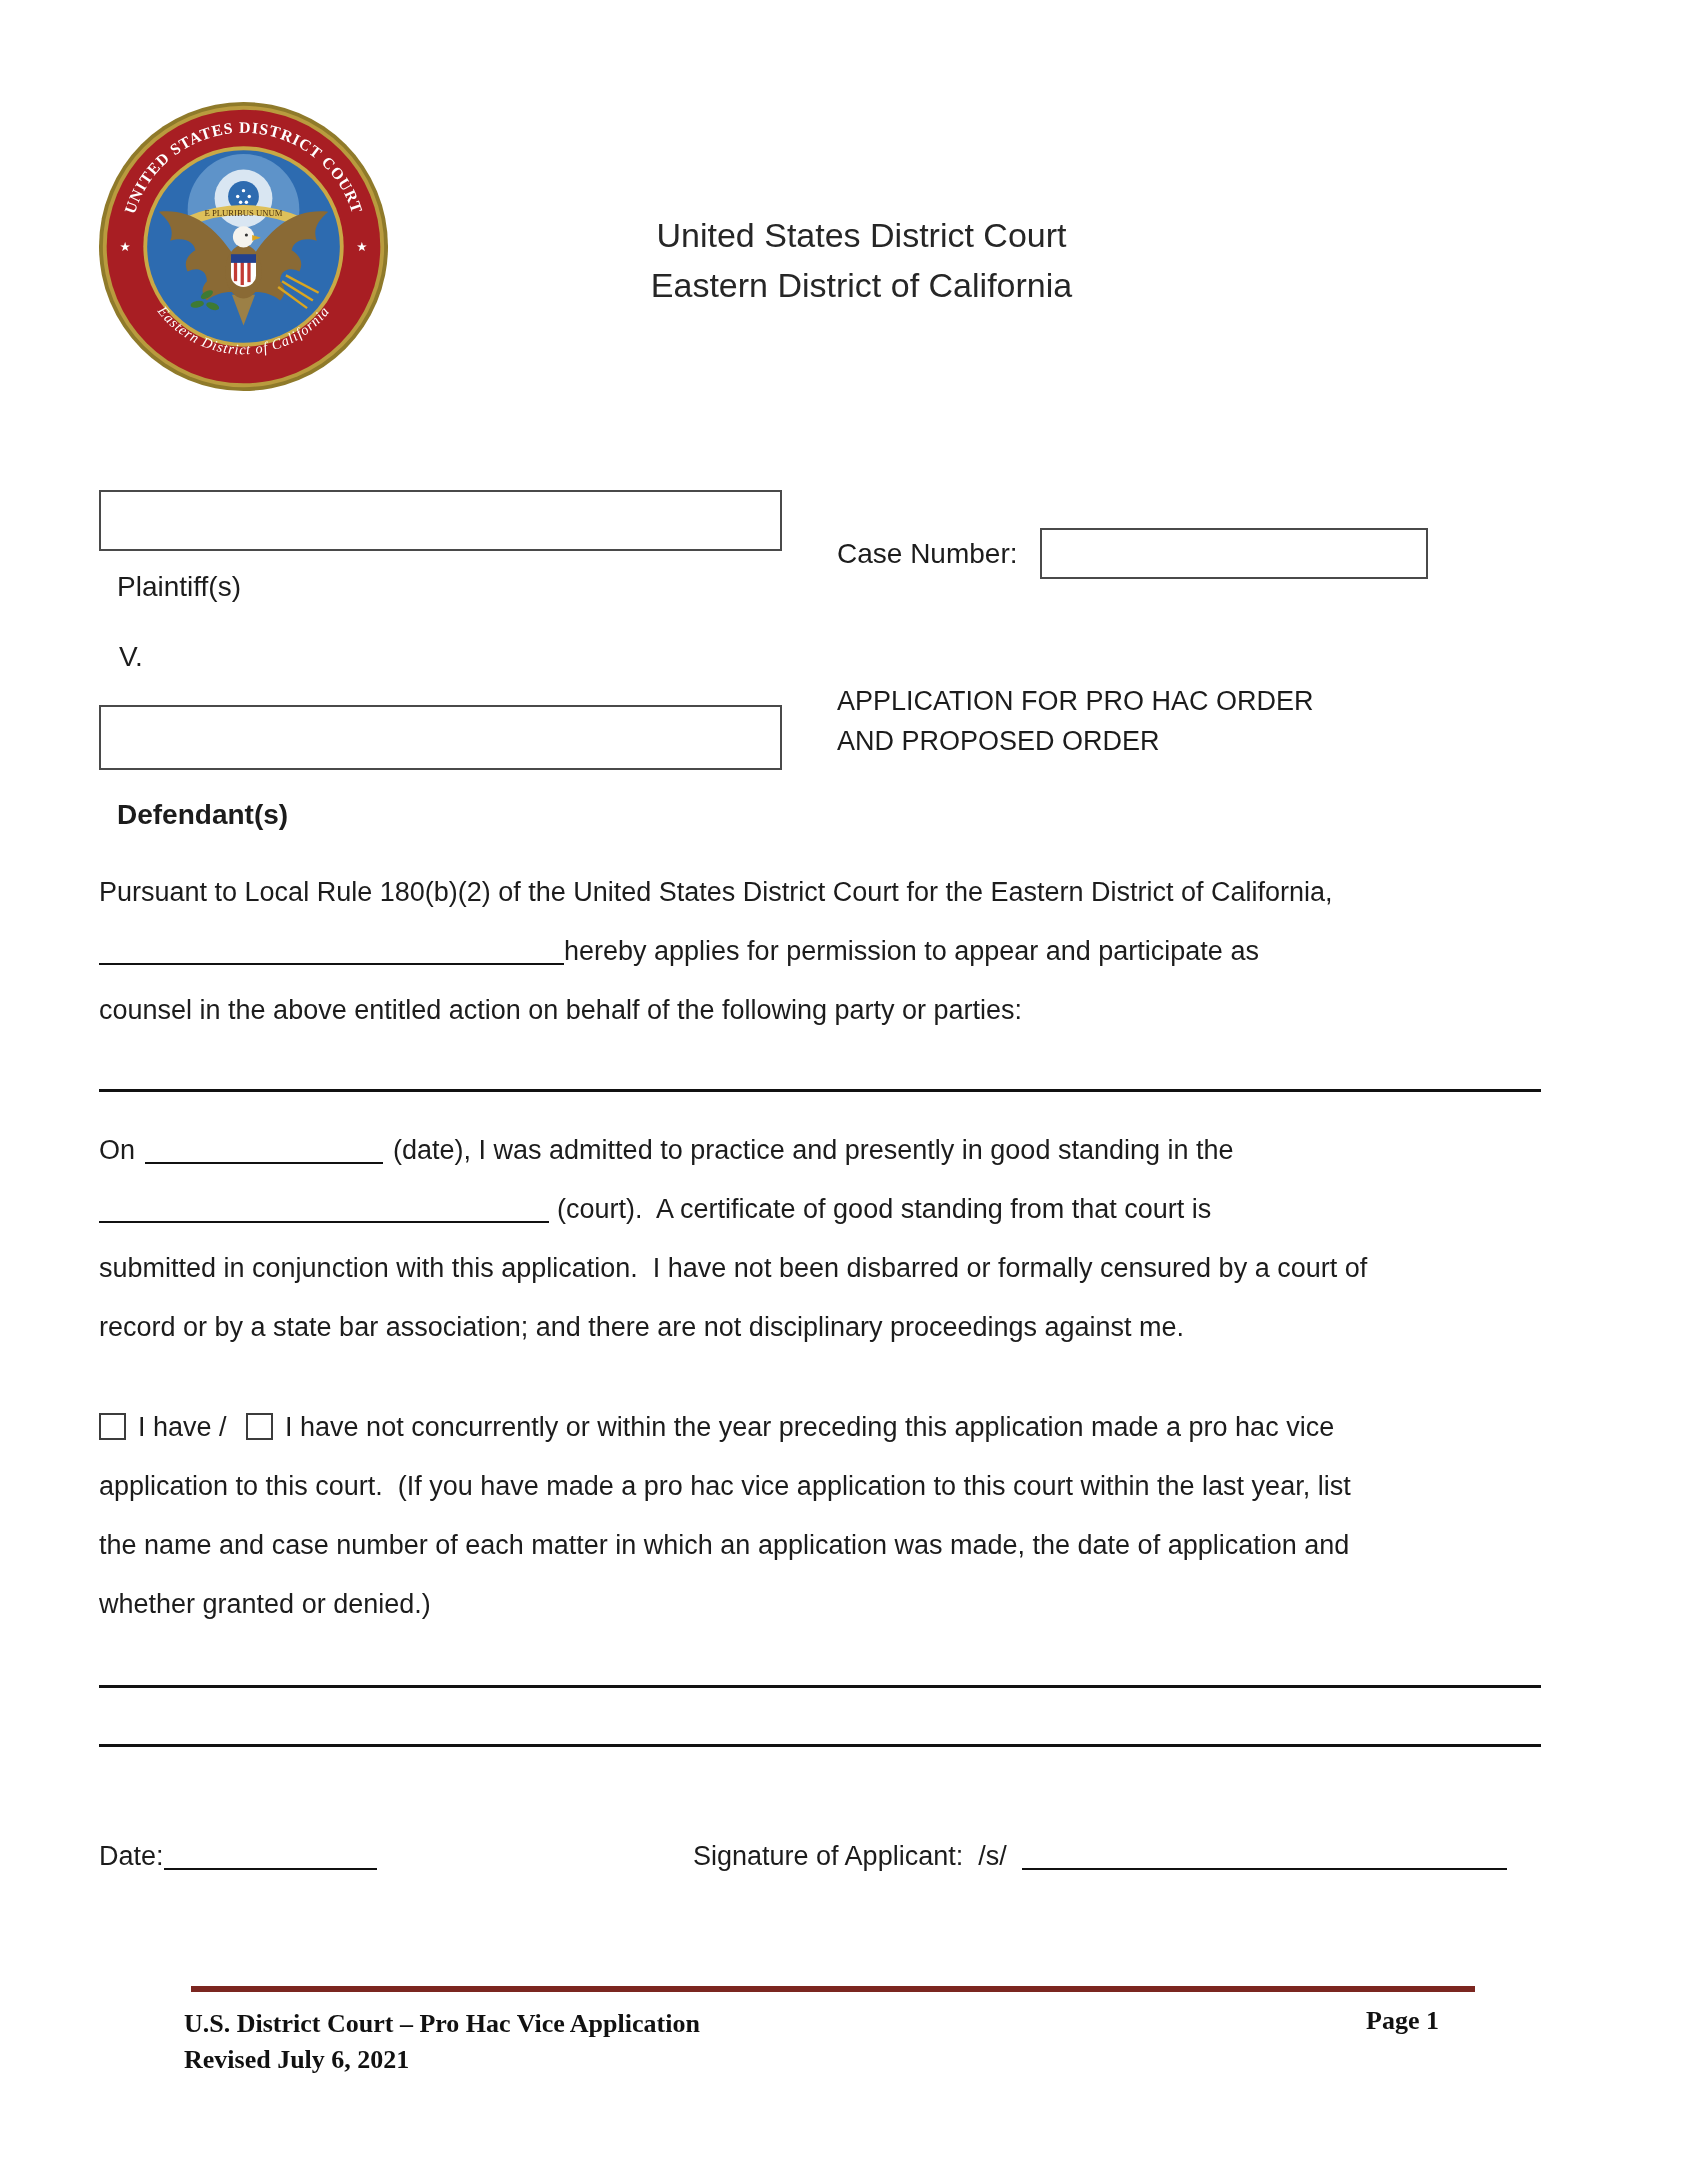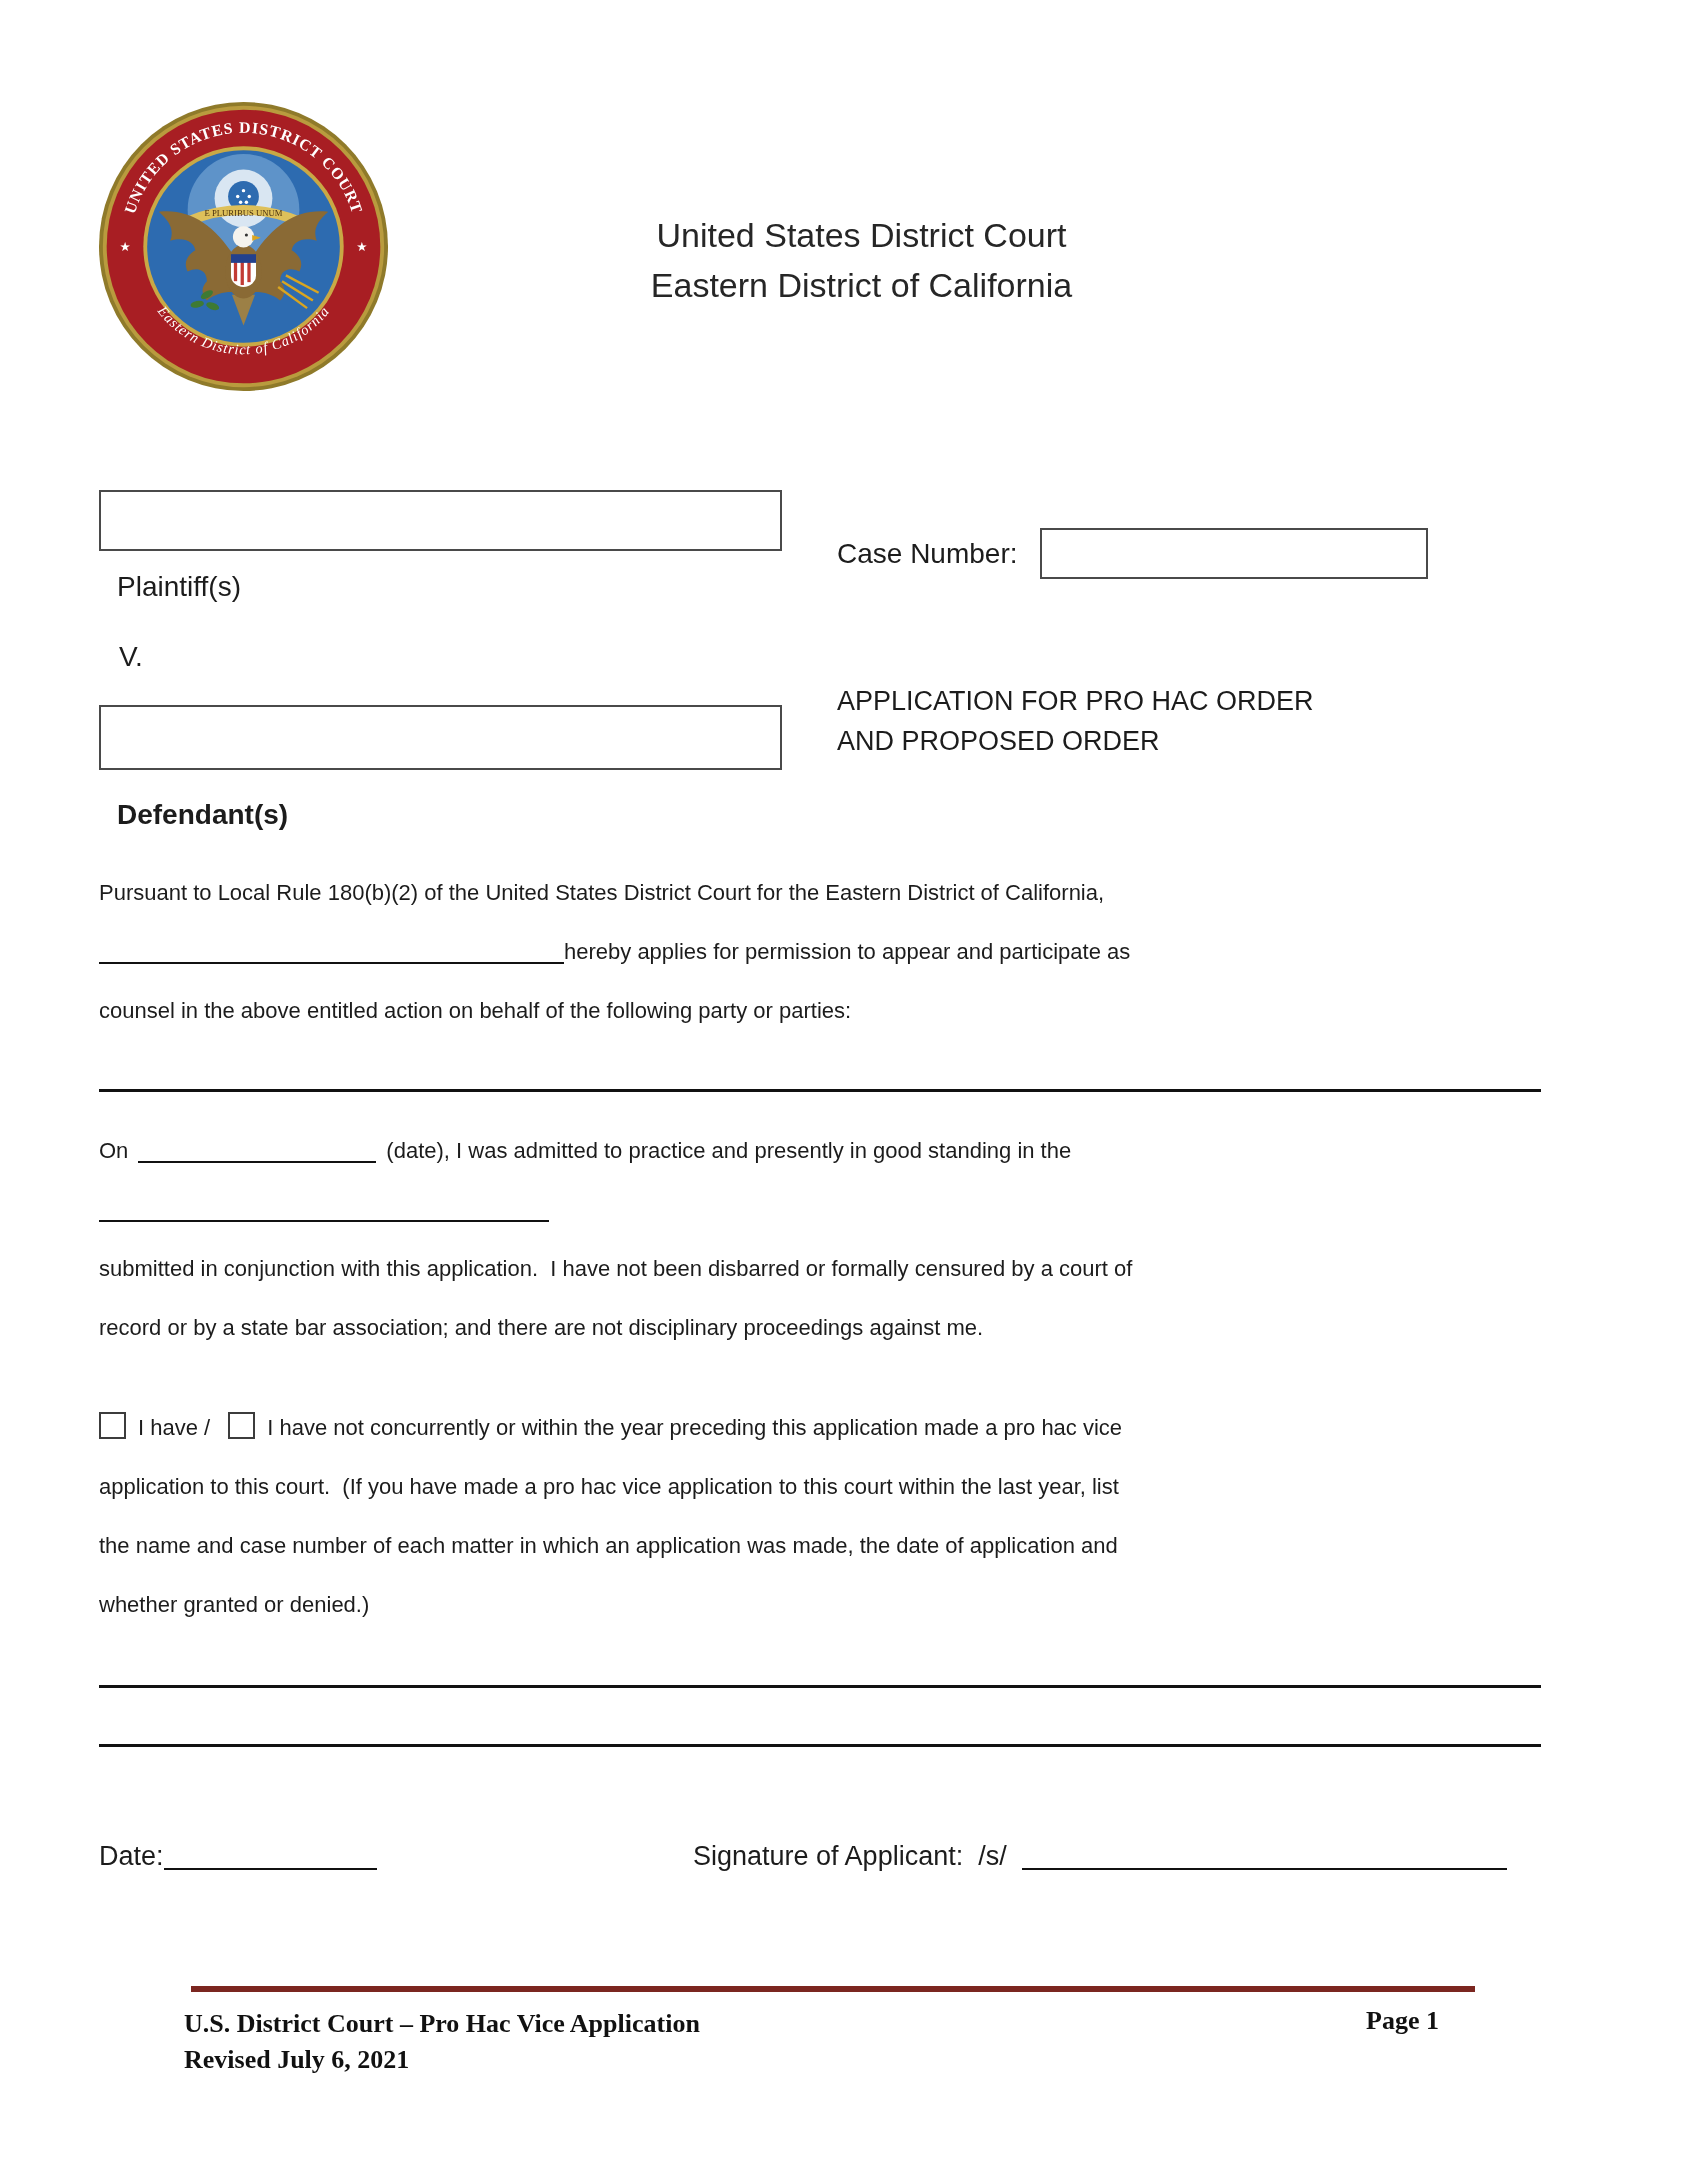--- a/index.html
+++ b/index.html
@@ -19,21 +19,21 @@
   .caption-label { position:absolute; font-size:28px; color:#1c1c1c; line-height:36px; }
   .plaintiff-label { left:117px; top:569px; }
   .versus { left:119px; top:639px; }
   .defendant-label { left:117px; top:797px;font-weight:bold; }
 
   .case-row { position:absolute; left:837px; top:528px; display:flex; align-items:center; gap:22px; font-size:28px; }
   .case-box { width:388px; height:51px; border:2px solid #4a4a4a; background:#fff; }
 
   .doc-title { position:absolute; left:837px; top:681px; font-size:27px; line-height:40px; color:#1c1c1c; }
 
-  .para { position:absolute; left:99px; width:1455px; font-size:22px; line-height:59px; color:#1c1c1c; }
+  .para { position:absolute; left:99px; width:1455px; font-size:27px; line-height:59px; color:#1c1c1c; }
   .p1 { top:863px; }
   .p2 { top:1121px; }
   .p3 { top:1398px; }
   .tline { height:59px; }
   .t { white-space:pre; }
 
   .blank { display:inline-block; height:4px; border-bottom:2.5px solid #111; vertical-align:-5px; }
   .w470 { width:465px; }
   .w240 { width:238px; margin:0 10px; }
   .w455 { width:450px; margin-right:8px; }
@@ -149,21 +149,21 @@
   <div class="para p1">
     <div class="tline t">Pursuant to Local Rule 180(b)(2) of the United States District Court for the Eastern District of California,</div>
     <div class="tline"><span class="blank w470"></span><span class="t">hereby applies for permission to appear and participate as</span></div>
     <div class="tline t">counsel in the above entitled action on behalf of the following party or parties:</div>
   </div>
 
   <div class="fill-rule parties-line"></div>
 
   <div class="para p2">
     <div class="tline"><span class="t">On</span><span class="blank w240"></span><span class="t">(date), I was admitted to practice and presently in good standing in the</span></div>
-    <div class="tline"><span class="blank w455"></span></div>
+    <div class="tline"><span class="blank w455"></span><span class="t">(court).  A certificate of good standing from that court is</span></div>
     <div class="tline t">submitted in conjunction with this application.  I have not been disbarred or formally censured by a court of</div>
     <div class="tline t">record or by a state bar association; and there are not disciplinary proceedings against me.</div>
   </div>
 
   <div class="para p3">
     <div class="tline"><span class="checkbox"></span><span class="t">I have / </span><span class="checkbox cb2"></span><span class="t">I have not concurrently or within the year preceding this application made a pro hac vice</span></div>
     <div class="tline t">application to this court.  (If you have made a pro hac vice application to this court within the last year, list</div>
     <div class="tline t">the name and case number of each matter in which an application was made, the date of application and</div>
     <div class="tline t">whether granted or denied.)</div>
   </div>

